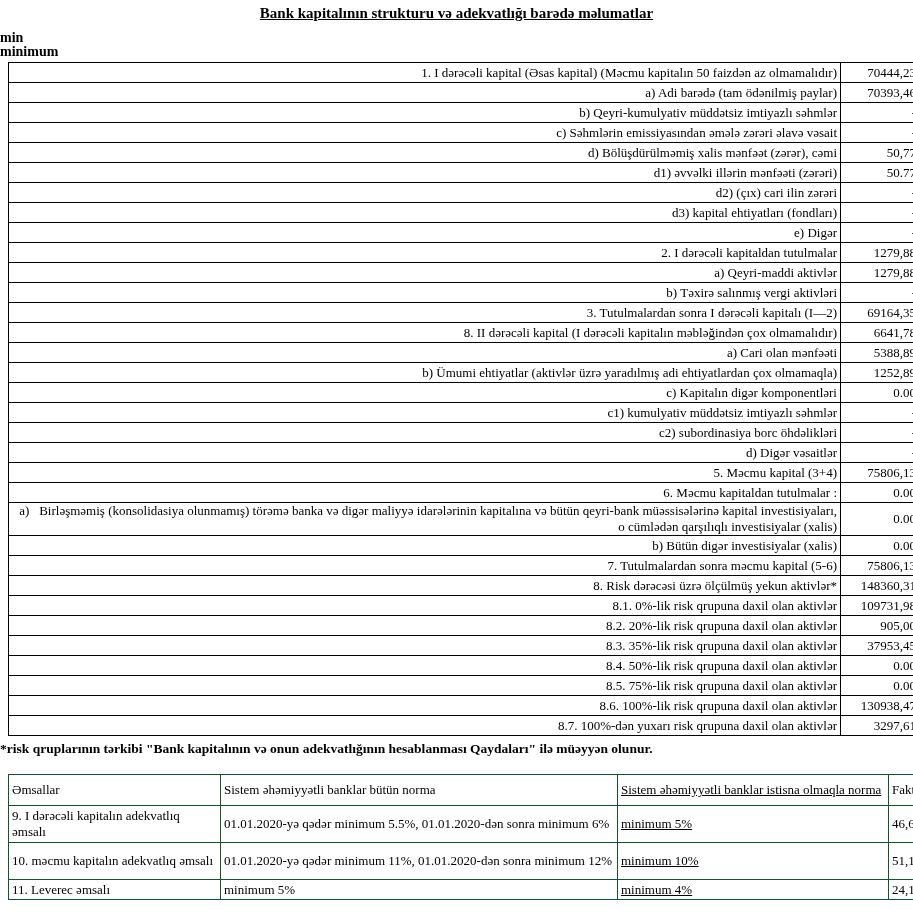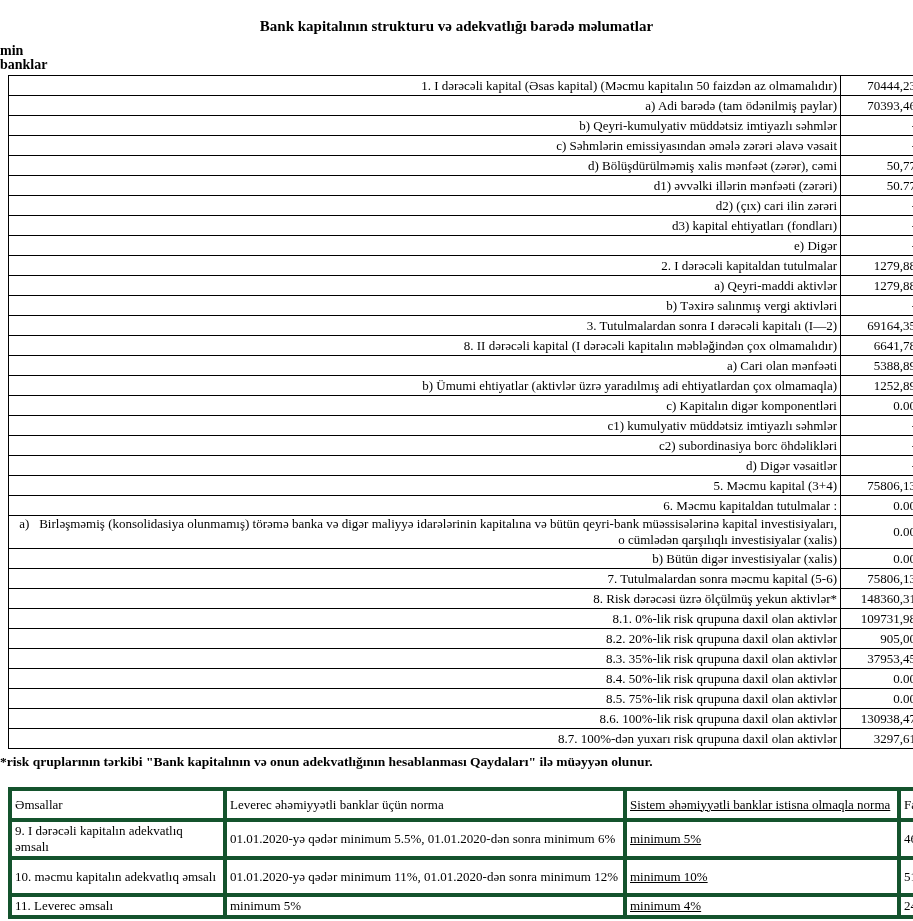--- a/index.html
+++ b/index.html
@@ -10,25 +10,26 @@
     color: #000000;
   }
   .page {
     position: relative;
     width: 913px;
     height: 921px;
     background: #ffffff;
     overflow: hidden;
   }
   .title {
-    padding-top: 18px;
+    padding-top: 5px;
     text-align: center;
     font-weight: bold;
     font-size: 15px;
     line-height: 17px;
+    text-decoration: underline;
   }
   .unit {
     width: 905px;
     margin-top: 9px;
     text-align: left;
     font-weight: bold;
     font-size: 14px;
     line-height: 14px;
   }
   table {
@@ -61,21 +62,21 @@
     margin: 5px 0 0 0;
     font-weight: bold;
     font-size: 13.5px;
     line-height: 16px;
   }
   .ratios-table {
     margin: 17px 0 0 8px;
     width: 897px;
   }
   .ratios-table th, .ratios-table td {
-    border: 4px solid #14532d;
+    border: 1px solid #14532d;
     font-size: 13px;
     line-height: 16px;
     padding: 1px 3px;
     vertical-align: middle;
     text-align: left;
     font-weight: normal;
     overflow: hidden;
   }
   .ratios-table thead tr { height: 31px; }
   .ratios-table .col-name { width: 205px; }
@@ -87,21 +88,21 @@
 </style>
 </head>
 <body>
 
 <div class="page">
 
   <div class="title">Bank kapitalının strukturu və adekvatlığı barədə məlumatlar</div>
 
   <div class="unit">
     <div>min</div>
-    <div>banklar</div>
+    <div>minimum</div>
   </div>
 
   <table class="capital-table">
     <tbody>
         <tr>
           <td class="label-cell">1. I dərəcəli kapital (Əsas kapital) (Məcmu kapitalın 50 faizdən az olmamalıdır)</td>
           <td class="value-cell">70444,23</td>
         </tr>
         <tr>
           <td class="label-cell">a) Adi barədə (tam ödənilmiş paylar)</td>
@@ -233,21 +234,21 @@
         </tr>
       </tbody>
   </table>
 
   <div class="footnote">*risk qruplarının tərkibi "Bank kapitalının və onun adekvatlığının hesablanması Qaydaları" ilə müəyyən olunur.</div>
 
   <table class="ratios-table">
     <thead>
       <tr>
           <th class="col-name">Əmsallar</th>
-          <th class="col-sys">Leverec əhəmiyyətli banklar üçün norma</th>
+          <th class="col-sys">Sistem əhəmiyyətli banklar bütün norma</th>
           <th class="col-nonsys">Sistem əhəmiyyətli banklar istisna olmaqla norma</th>
           <th class="col-fact">Fakt</th>
         </tr>
     </thead>
     <tbody>
         <tr class="tall">
           <td class="col-name">9. I dərəcəli kapitalın adekvatlıq əmsalı</td>
           <td class="col-sys">01.01.2020-yə qədər minimum 5.5%, 01.01.2020-dən sonra minimum 6%</td>
           <td class="col-nonsys">minimum 5%</td>
           <td class="col-fact">46,62</td>

